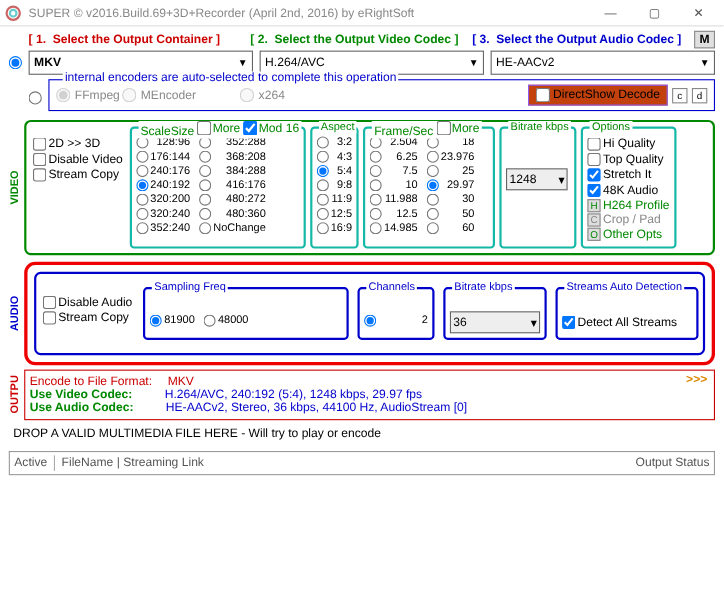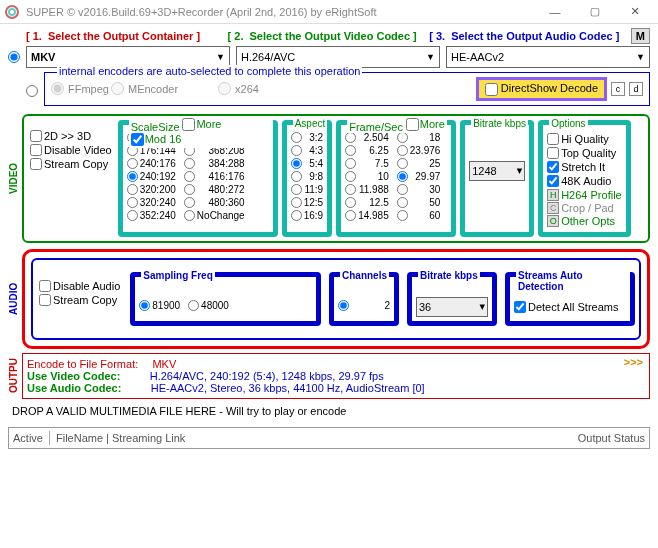--- a/index.html
+++ b/index.html
@@ -21,37 +21,37 @@
 
 .combo-row { display: flex; align-items: center; gap: 6px; margin-bottom: 4px; }
 .radio-dot { width: 12px; height: 12px; }
 .combo { flex: 1; height: 22px; border: 1px solid #666; background: #fff; padding: 2px 4px; display: flex; align-items: center; justify-content: space-between; }
 .combo-arrow { font-size: 9px; }
 
 .encoder-box { border: 1px solid #00c; padding: 4px 6px; margin-bottom: 4px; position: relative; }
 .encoder-box legend { color: #00c; background: #fff; padding: 0 2px; position: absolute; top: -8px; left: 12px; }
 .enc-row { display: flex; align-items: center; gap: 40px; }
 .enc-item { display: flex; align-items: center; gap: 4px; color: #888; }
-.ds-btn { border: 3px solid #8b5cf6; padding: 2px 6px; background: #fde047; color: #000; }
+.ds-btn { border: 1px solid #8b5cf6; padding: 2px 6px; background: #c2410c; color: #000; }
 .sm-box { border: 1px solid #888; width: 14px; height: 14px; display: inline-flex; align-items: center; justify-content: center; font-size: 9px; }
 
 .section-wrap { display: flex; align-items: stretch; }
 .vlabel { width: 14px; writing-mode: vertical-rl; transform: rotate(180deg); text-align: center; font-weight: bold; padding: 2px 0; font-size: 10px; }
 .vlabel.green { color: #080; }
 .vlabel.blue { color: #00c; }
 .vlabel.red { color: #c00; }
 
 .video-box { border: 2px solid #080; border-radius: 6px; flex: 1; padding: 4px; display: flex; gap: 4px; }
 .audio-outer { border: 3px solid #e00; border-radius: 10px; flex: 1; padding: 6px; display: flex; }
 .audio-box { border: 2px solid #00c; border-radius: 6px; flex: 1; padding: 12px 4px; display: flex; gap: 8px; }
 
-.grp { border: 5px solid #14b8a6; border-radius: 4px; position: relative; padding: 6px 4px 4px; }
+.grp { border: 2px solid #14b8a6; border-radius: 4px; position: relative; padding: 6px 4px 4px; }
 .grp-title { position: absolute; top: -7px; left: 6px; background: #fff; color: #080; padding: 0 2px; font-size: 10px; }
 .grp.blue { border-color: #00c; }
-.grp.blue .grp-title { color: #00c; font-weight: bold; }
+.grp.blue .grp-title { color: #00c; }
 
 .chk { display: flex; align-items: flex-end; gap: 2px; margin: 2px 0; }
 .chk input[type=checkbox] { width: 12px; height: 12px; }
 .rad { display: flex; align-items: center; gap: 2px; margin: 1px 0; white-space: nowrap; justify-content: space-between; }
 .rad input[type=radio] { width: 11px; height: 11px; }
 .rad span { font-size: 10px; }
 
 .two-col { display: flex; gap: 8px; }
 .col { display: flex; flex-direction: column; }
 .more-chk { display: inline-flex; align-items: center; gap: 1px; font-size: 10px; }
@@ -409,21 +409,21 @@
         <div style="padding-top:16px">
           <label class="rad">
                 <input type="radio" checked="" style="">
                 <span>2</span>
               </label>
         </div>
       </div>
       <div class="grp blue" style="min-width:80px">
         <span class="grp-title">Bitrate  kbps</span>
         <div style="padding-top:14px">
-          <div class="bitrate-sel" style="width:72px">
+          <div class="bitrate-sel" style="width:82px">
                 <span>36</span>
                 <span>▾</span>
               </div>
         </div>
       </div>
       <div class="grp blue" style="min-width:130px">
         <span class="grp-title">Streams Auto Detection</span>
         <div style="padding-top:16px">
           <label class="chk">
                 <input type="checkbox" checked="" style="">

